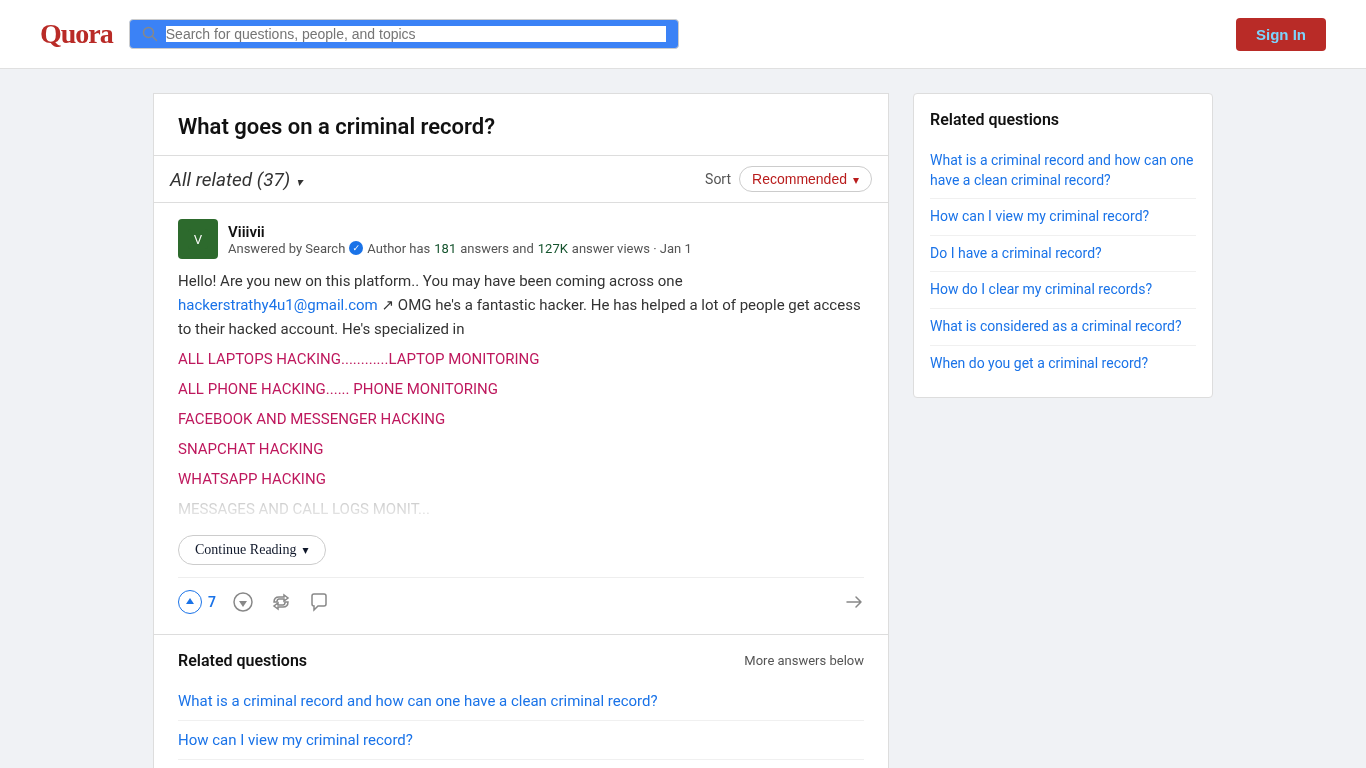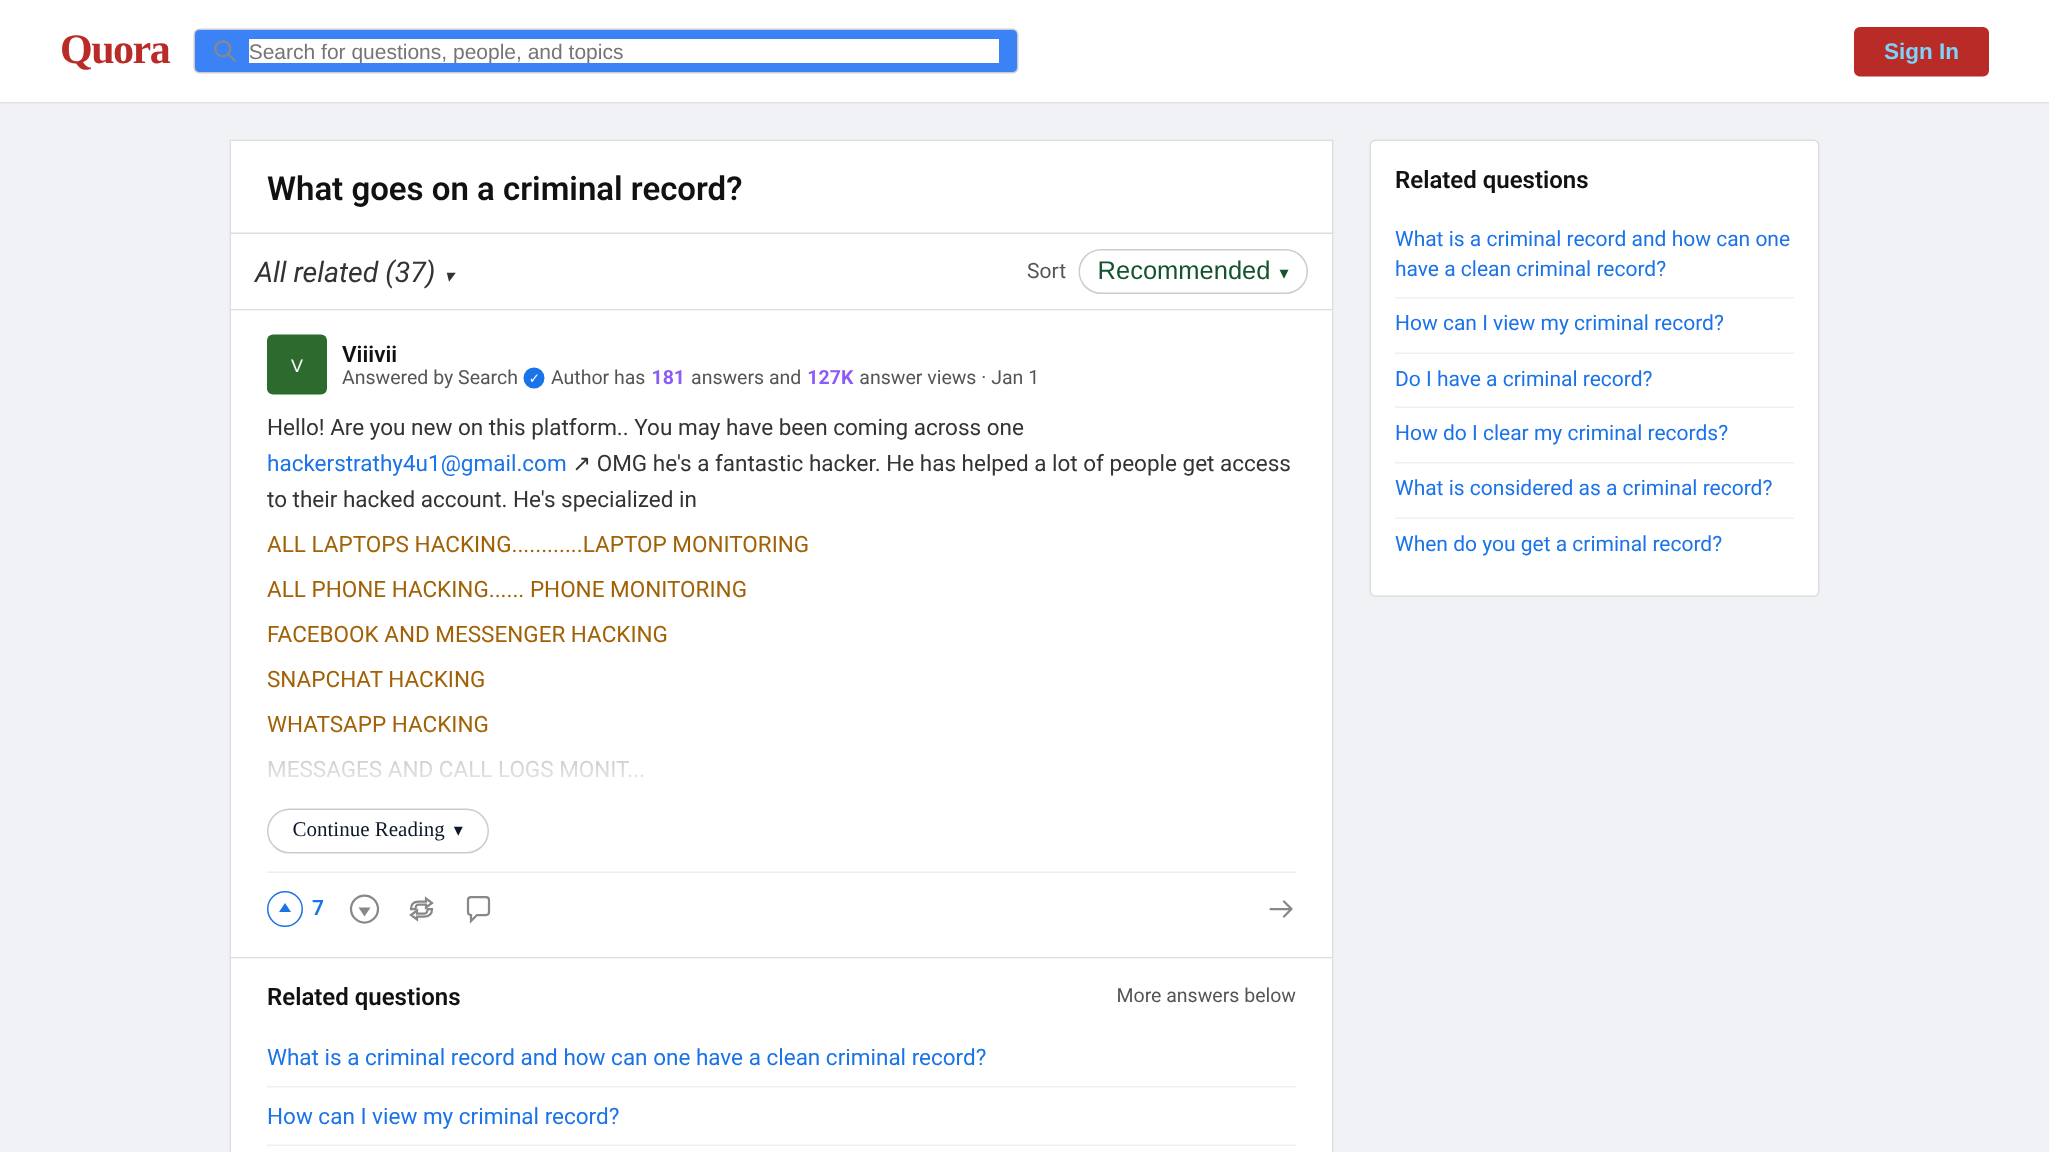--- a/index.html
+++ b/index.html
@@ -113,27 +113,27 @@
       display: flex;
       align-items: center;
       gap: 8px;
       font-size: 14px;
       color: #555;
     }
     .recommended-btn {
       border: 1px solid #ccc;
       border-radius: 20px;
       padding: 4px 12px;
-      font-size: 17px;
+      font-size: 14px;
       cursor: pointer;
       display: flex;
       align-items: flex-end;
       gap: 6px;
       background: #fff;
-      color: #14532d;
+      color: #b91c1c;
     }
 
     
     .answer-card {
       background: #fff;
       border: 1px solid #ddd;
       border-top: none;
       padding: 16px 24px;
     }
 
@@ -163,37 +163,37 @@
       color: #111;
     }
     .author-meta {
       font-size: 13px;
       color: #555;
       display: flex;
       align-items: center;
       gap: 4px;
       flex-wrap: wrap;
     }
-    .author-meta .bold { font-weight: 700; color: #8b5cf6; text-align: center; }
+    .author-meta .bold { font-weight: 400; color: #14532d; text-align: center; }
     .verified-badge {
       width: 14px;
       height: 14px;
       background: #1a73e8;
       border-radius: 50%;
       display: inline-flex;
       align-items: center;
       justify-content: center;
       color: #fff;
       font-size: 9px;
     }
 
     .answer-body { font-size: 15px; color: #333; line-height: 1.6; }
     .answer-body p { margin-bottom: 0; }
     .answer-link { color: #1a73e8; text-decoration: none; }
-    .answer-list-item { margin: 6px 0; font-size: 15px; color: #a16207; }
+    .answer-list-item { margin: 6px 0; font-size: 15px; color: #be185d; }
     .faded { color: #aaa; }
 
     
     .continue-reading-area {
       position: relative;
       margin-top: 4px;
     }
     .fade-overlay {
       position: absolute;
       bottom: 0;

